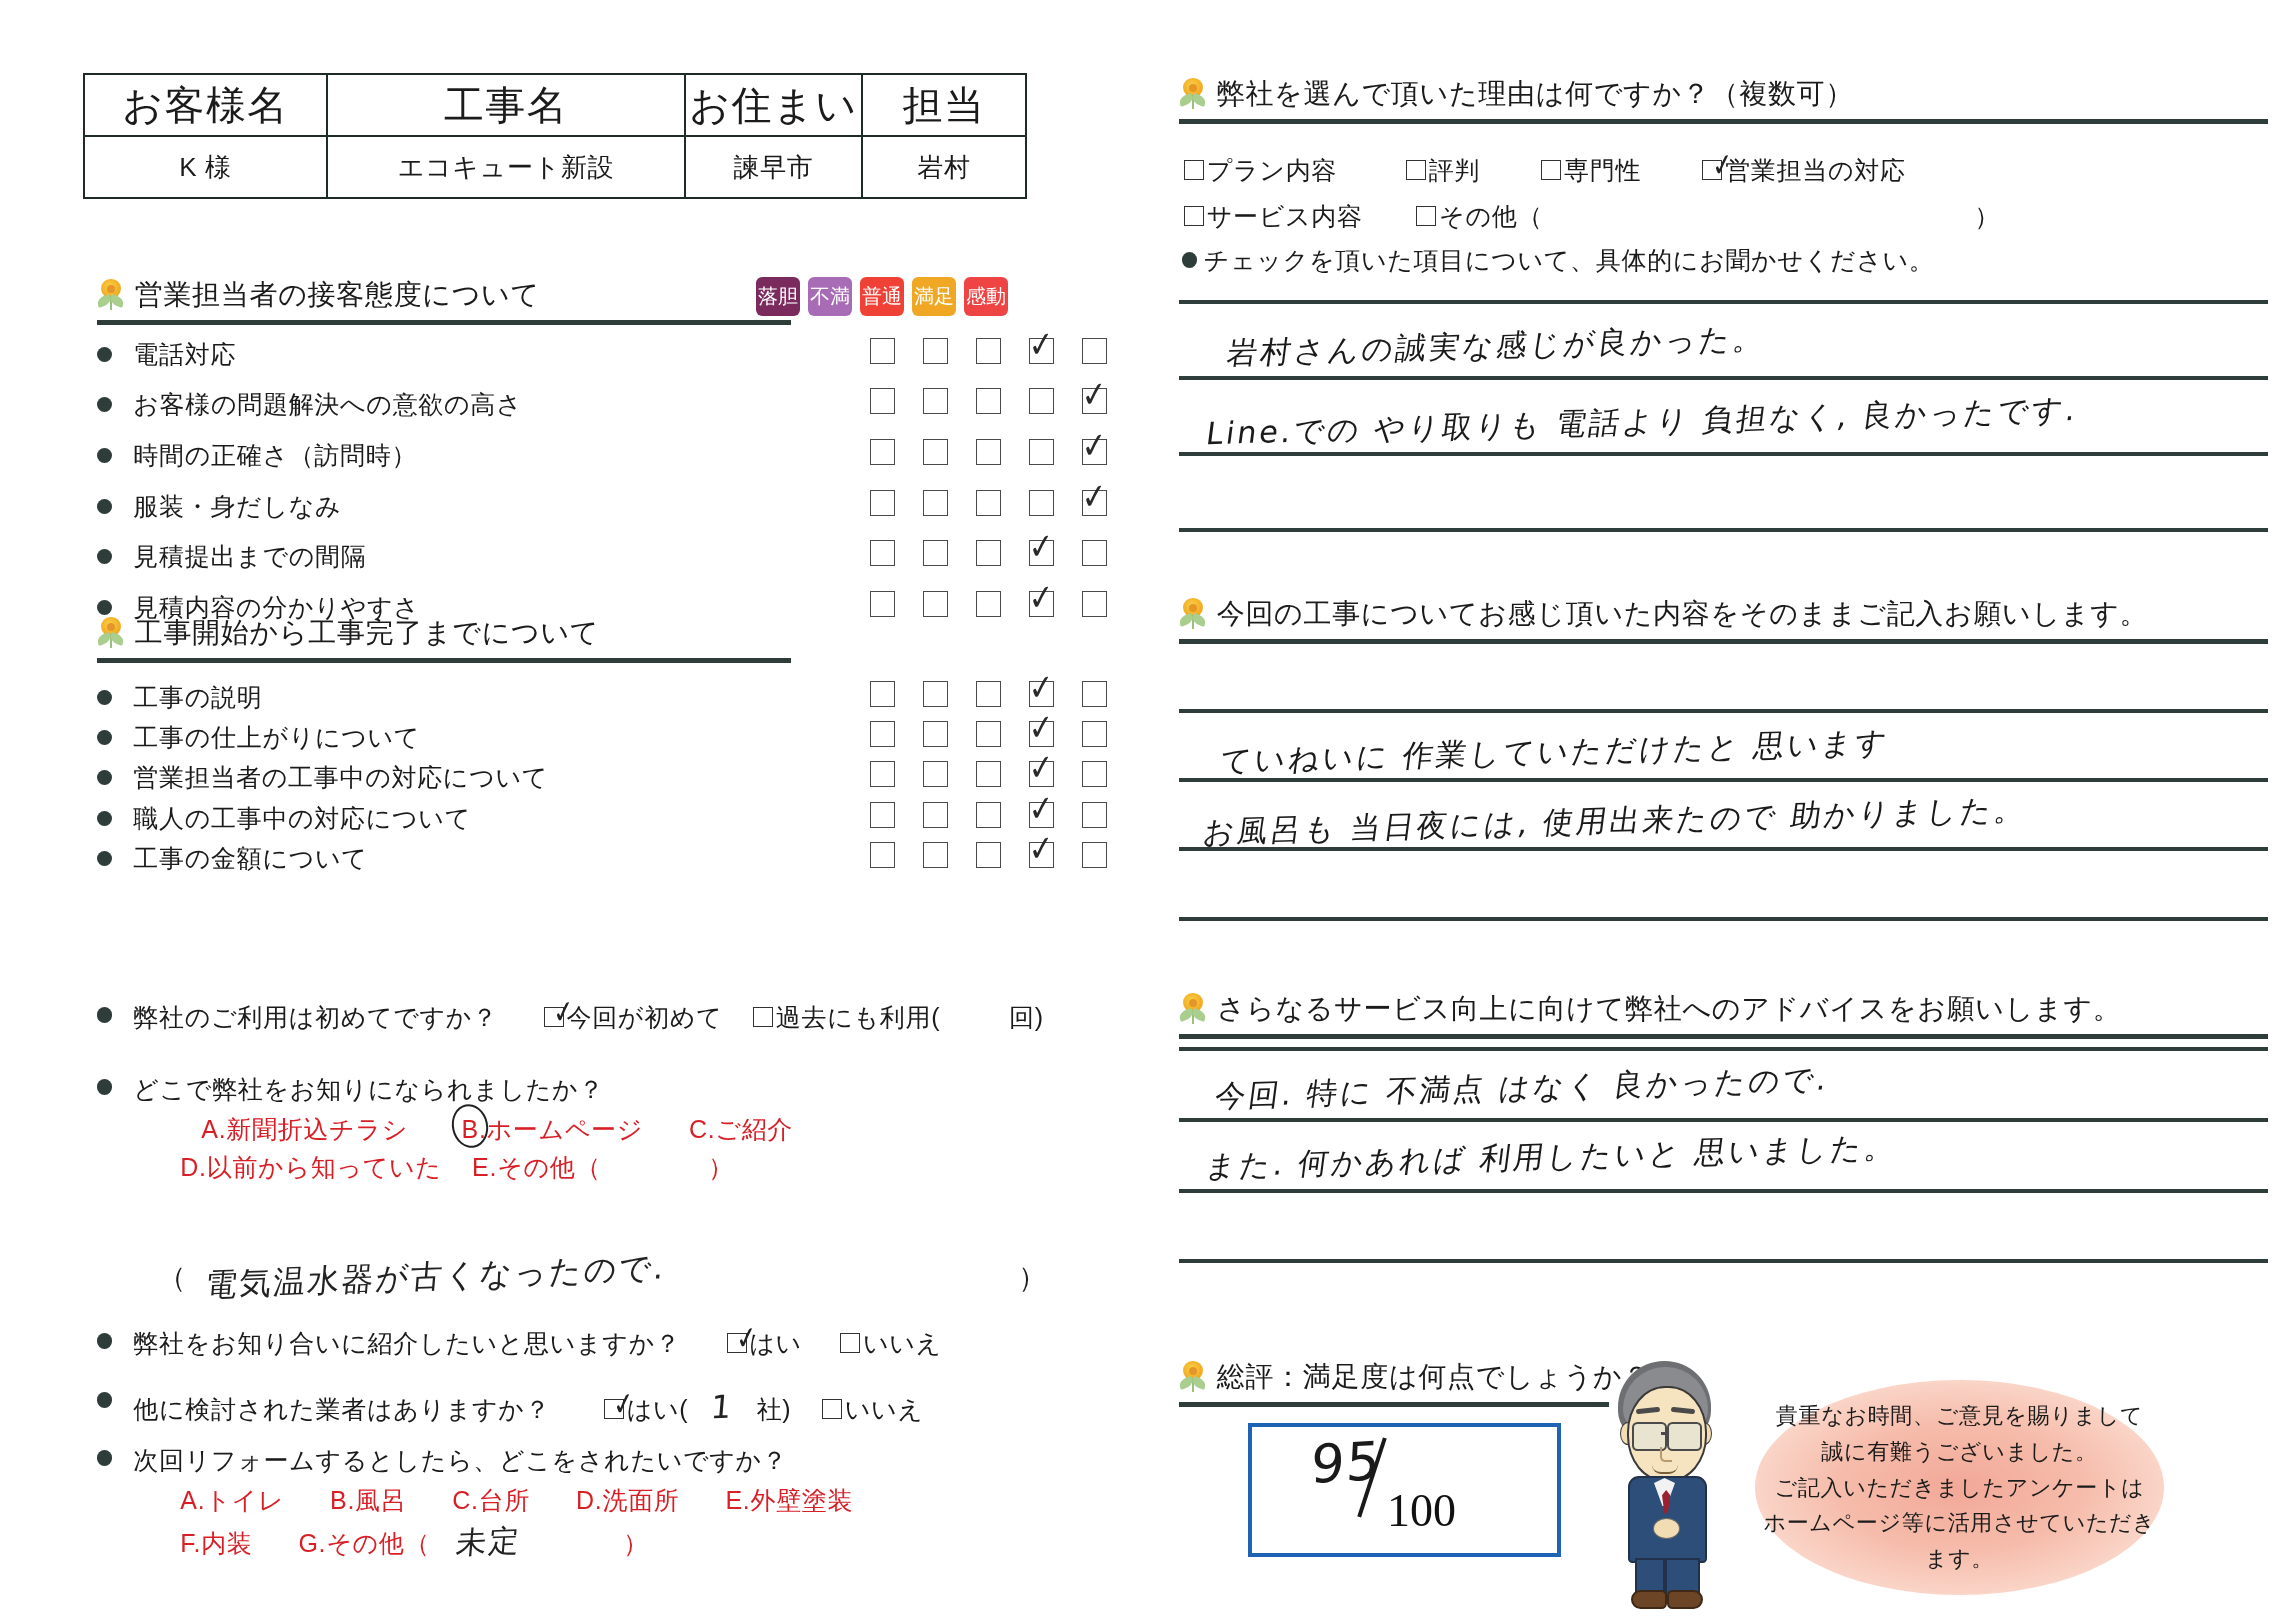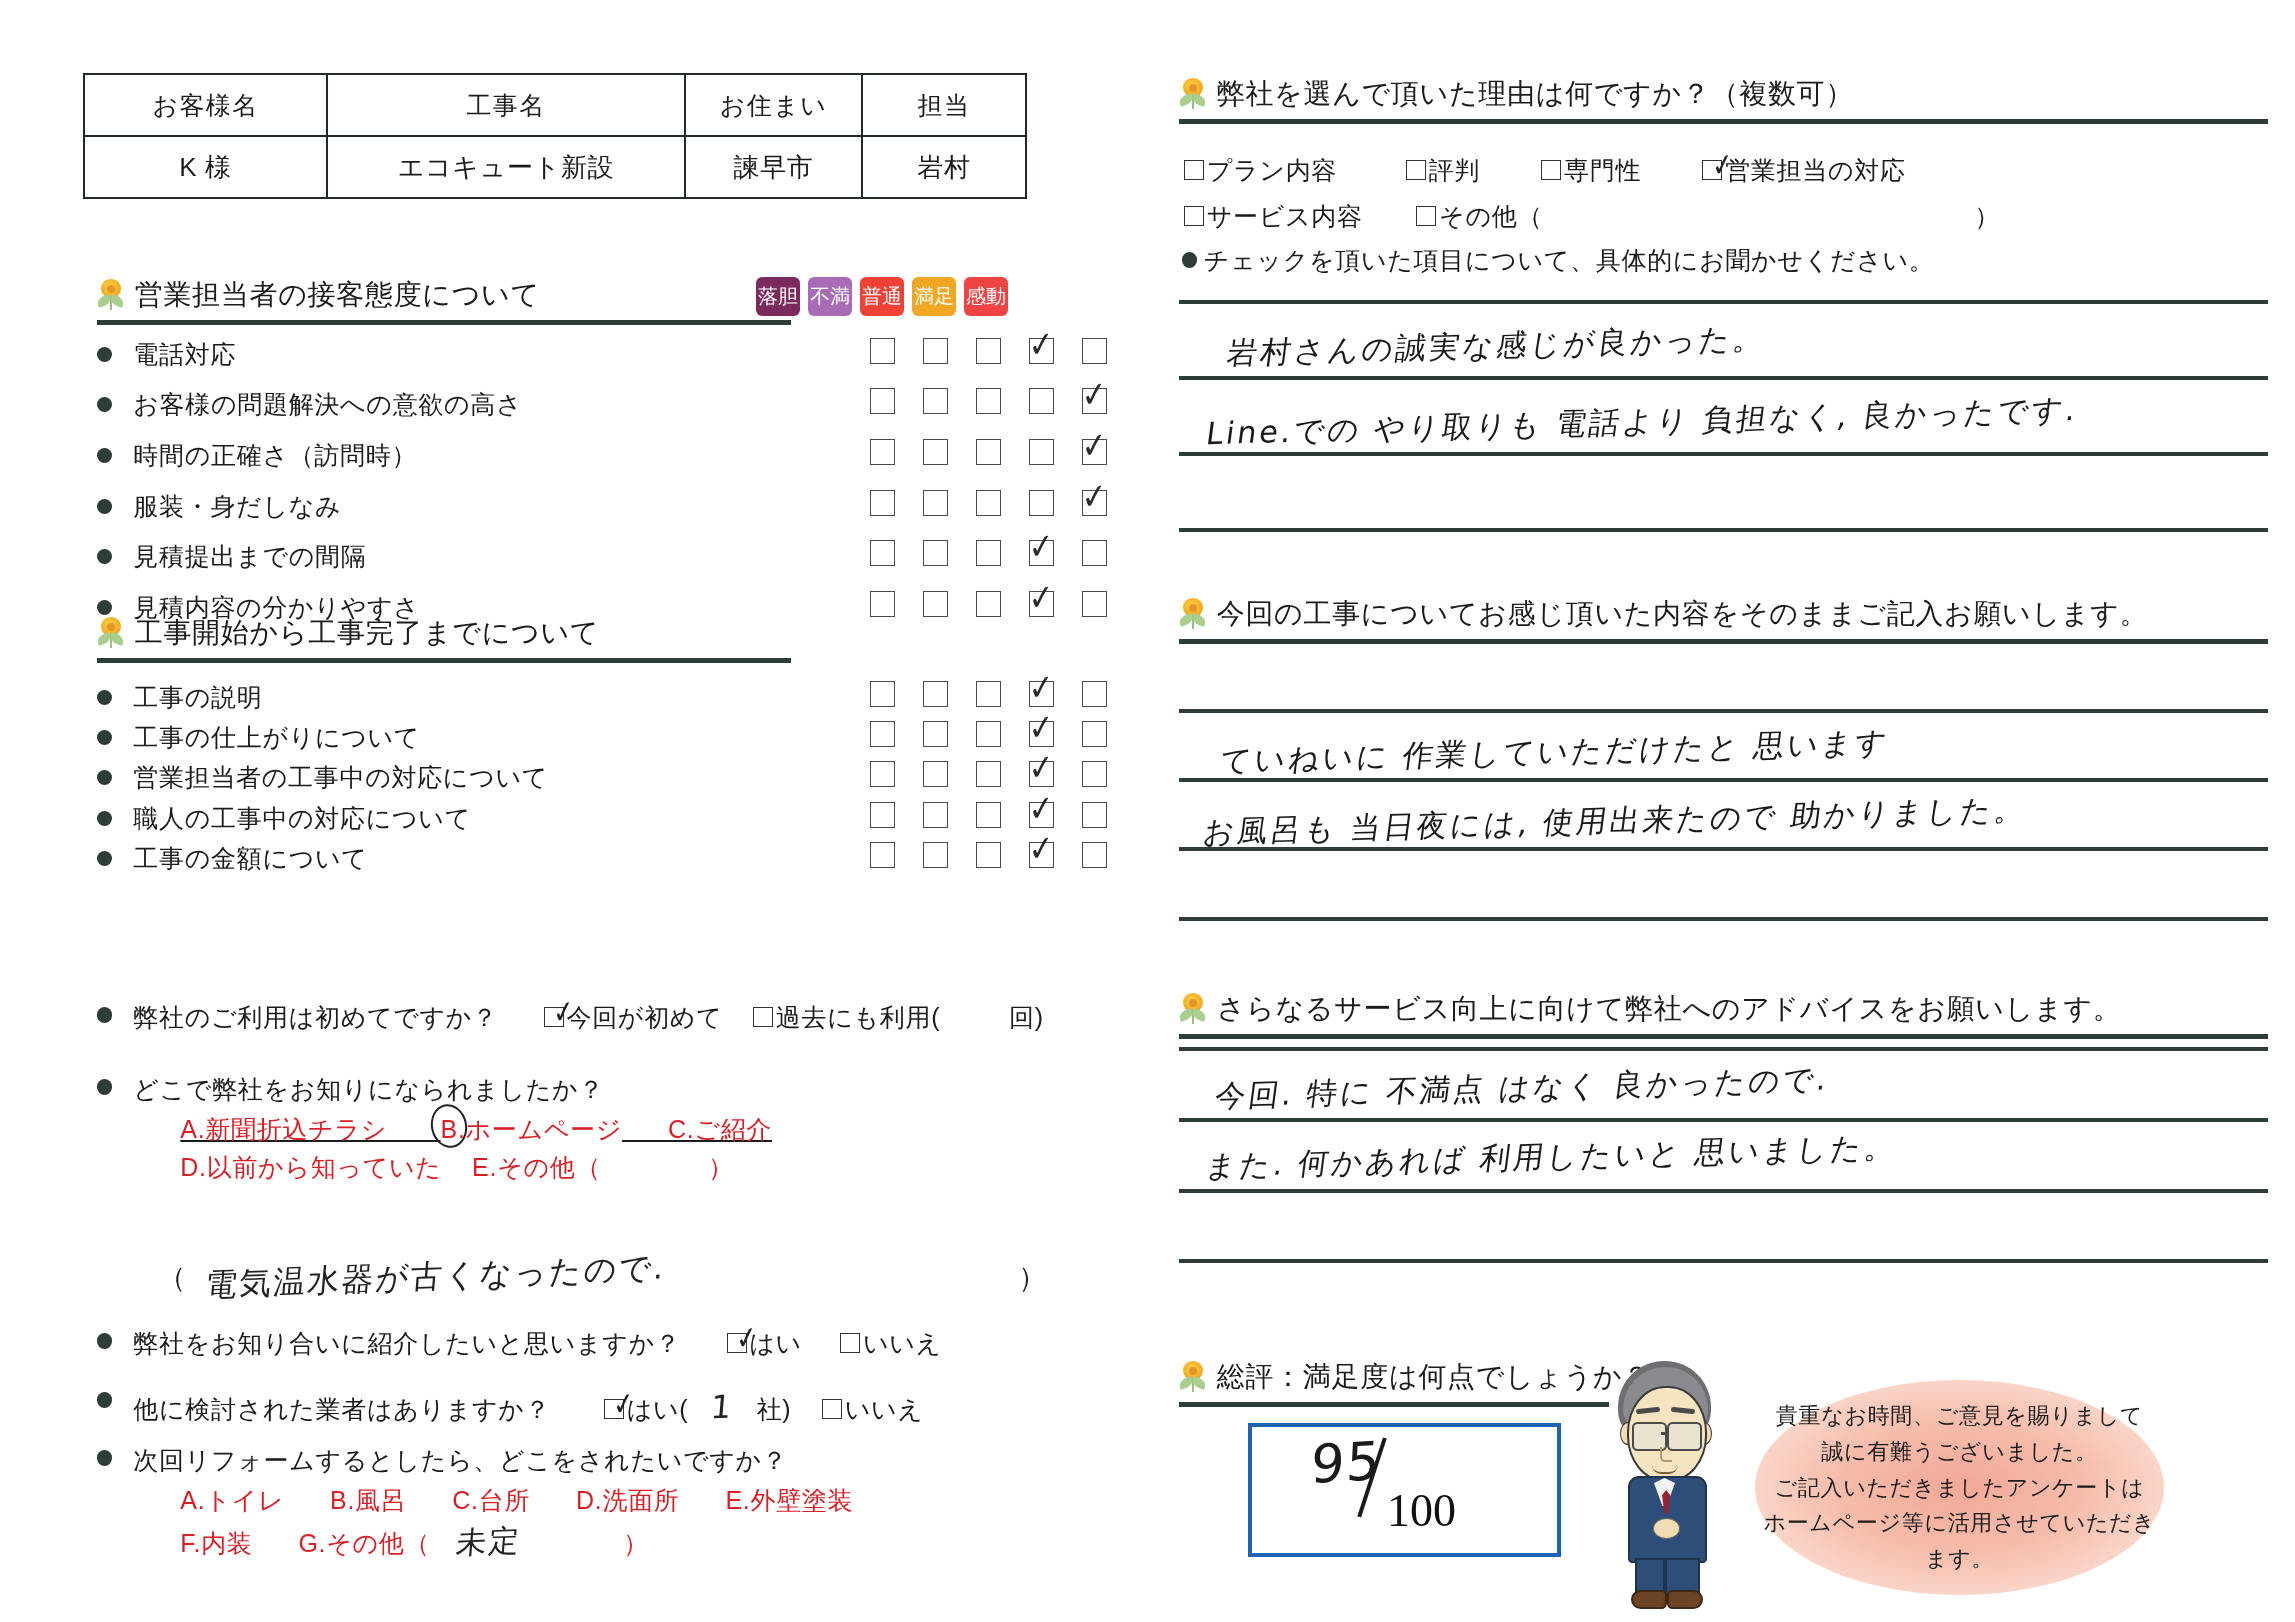--- a/index.html
+++ b/index.html
@@ -18,21 +18,21 @@
   
   .hdr-table{
     position:absolute;left:83px;top:73px;
     width:926px;border-collapse:collapse;
     table-layout:fixed;
   }
   .hdr-table td{
     border:2.1px solid #1f2b27;
     text-align:center;vertical-align:middle;
     height:58px;
-    font-size:25px;
+    font-size:40px;
     letter-spacing:1.4px;
   }
   .hdr-table tr.vals td{font-size:26px;letter-spacing:0.7px;}
   .c-name{width:239px;}
   .c-work{width:354px;}
   .c-addr{width:173px;}
   .c-staff{width:160px;}
 
   
   .sec{position:absolute;}
@@ -490,21 +490,21 @@
         <span class="inline-box"></span><span>過去にも利用(</span>
         &nbsp;&nbsp;&nbsp;&nbsp;&nbsp;&nbsp;&nbsp;
         <span>回)</span>
       </span>
     </div>
 
     <div class="oq" style="left:97px;top:1071px;">
       <span class="bullet"></span>
       <div>
         <div class="otext">どこで弊社をお知りになられましたか？</div>
-        <div class="sub-opts" style="margin-left:47px;text-decoration:underline;">
+        <div class="sub-opts" style="margin-left:68px;">
           <span class="red">A.新聞折込チラシ</span>
           &nbsp;&nbsp;&nbsp;&nbsp;&nbsp;
           <span class="red circle-mark">B.ホームページ</span>
           &nbsp;&nbsp;&nbsp;&nbsp;
           <span class="red">C.ご紹介</span>
         </div>
         <div class="sub-opts" style="margin-left:47px;">
           <span class="red">D.以前から知っていた</span>
           &nbsp;&nbsp;
           <span class="red">E.その他（</span>

